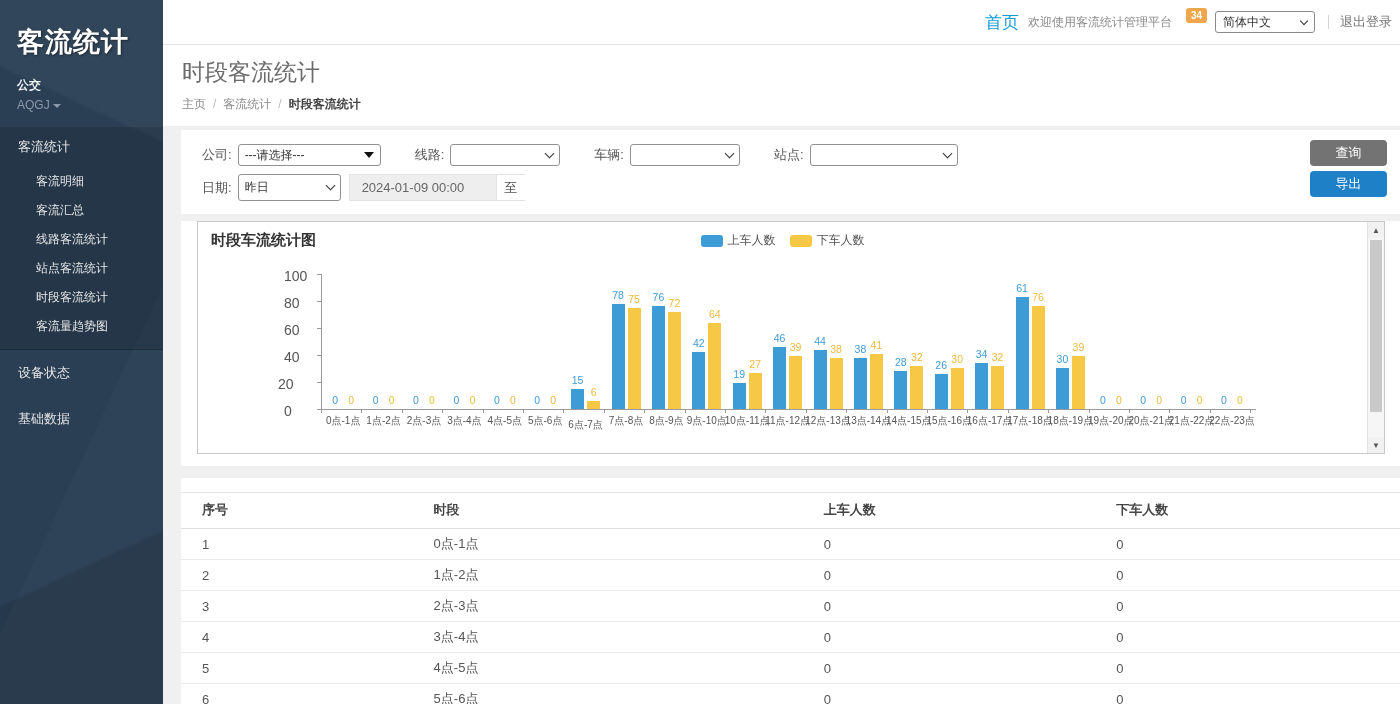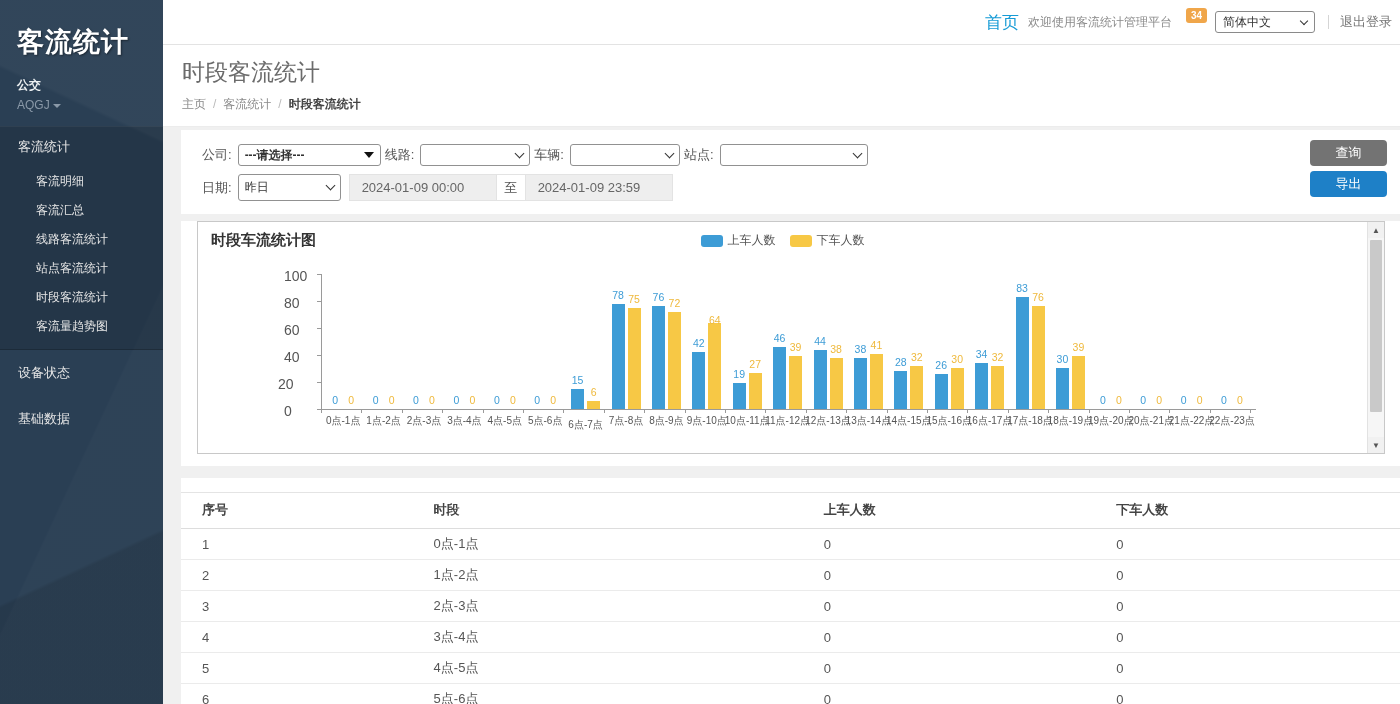--- a/index.html
+++ b/index.html
@@ -56,21 +56,21 @@
   .frow + .frow { margin-top:8px; }
   .flabel { font-size:13px; color:#555; margin-right:6px; white-space:nowrap; }
   .selbox { height:22px; border:1px solid #919191; border-radius:3px; background:#fff;
     display:flex; align-items:center; justify-content:space-between; padding:0 6px;
     font-size:12px; color:#333; cursor:pointer; }
   .selbox .chev { width:7px; height:7px; border-right:1.5px solid #333; border-bottom:1.5px solid #333;
     transform:rotate(45deg); margin-top:-4px; flex:0 0 auto; }
   .selbox .tri { width:0; height:0; border-left:5px solid transparent; border-right:5px solid transparent;
     border-top:6px solid #111; flex:0 0 auto; }
   .w143{width:143px;} .w110{width:110px;} .w148{width:148px;} .w103{width:103px;}
-  .mr { margin-right:4px;font-weight:bold; }
+  .mr { margin-right:34px; }
   .date-input { width:148px; height:27px; background:#EEEEEE; border:1px solid #E3E3E3;
     font-size:13px; color:#666; display:flex; align-items:center; padding-left:12px; }
   .to-cell { width:28px; height:27px; background:#fff; border-top:1px solid #E3E3E3;
     border-bottom:1px solid #E3E3E3; display:flex; align-items:center; justify-content:center;
     font-size:13px; color:#555; }
   .btn-col { position:absolute; right:13px; top:10px; display:flex; flex-direction:column; }
   .btn { width:77px; height:26px; border:none; border-radius:4px; color:#fff; font-size:13px;
     cursor:pointer; font-family:inherit; }
   .btn-query { background:#737373; margin-bottom:5px; }
   .btn-export { background:#1E80C7; }
@@ -175,21 +175,20 @@
       </div>
     </div>
     <div class="frow">
       <span class="flabel">日期:</span>
       <div class="selbox w103" style="height:27px;">
         <span>昨日</span>
           <span class="chev"></span>
       </div>
       <div class="date-input" style="margin-left:8px;">2024-01-09 00:00</div>
       <div class="to-cell">至</div>
-      <div class="date-input">2024-01-09 23:59</div>
     </div>
     <div class="btn-col">
       <button class="btn btn-query">查询</button>
       <button class="btn btn-export">导出</button>
     </div>
   </div>
 
   <div class="panel chart-panel">
     <div class="chart-box">
       <div class="chart-title">时段车流统计图</div>
@@ -258,21 +257,21 @@
           <div class="xtick-label" style="left: 444.4px; top: 192px; width: 48px;">8点-9点</div>
           <div class="bar" style="left: 453.9px; top: 84px; width: 13px; height: 103px; background: rgb(61, 156, 214);"></div>
           <div class="bar-label" style="left: 447.4px; top: 69px; color: rgb(61, 156, 214);">76</div>
           <div class="bar" style="left: 469.9px; top: 90px; width: 13px; height: 97px; background: rgb(247, 200, 69);"></div>
           <div class="bar-label" style="left: 463.4px; top: 75px; color: rgb(239, 185, 60);">72</div>
           <div class="axis-line" style="left: 486.6px; top: 187px; width: 1px; height: 4px;"></div>
           <div class="xtick-label" style="left: 484.8px; top: 192px; width: 48px;">9点-10点</div>
           <div class="bar" style="left: 494.3px; top: 130px; width: 13px; height: 57px; background: rgb(61, 156, 214);"></div>
           <div class="bar-label" style="left: 487.8px; top: 115px; color: rgb(61, 156, 214);">42</div>
           <div class="bar" style="left: 510.3px; top: 101px; width: 13px; height: 86px; background: rgb(247, 200, 69);"></div>
-          <div class="bar-label" style="left: 503.8px; top: 92px; color: rgb(239, 185, 60);">64</div>
+          <div class="bar-label" style="left: 503.8px; top: 86px; color: rgb(239, 185, 60);">64</div>
           <div class="axis-line" style="left: 527px; top: 187px; width: 1px; height: 4px;"></div>
           <div class="xtick-label" style="left: 525.2px; top: 192px; width: 48px;">10点-11点</div>
           <div class="bar" style="left: 534.7px; top: 161px; width: 13px; height: 26px; background: rgb(61, 156, 214);"></div>
           <div class="bar-label" style="left: 528.2px; top: 146px; color: rgb(61, 156, 214);">19</div>
           <div class="bar" style="left: 550.7px; top: 151px; width: 13px; height: 36px; background: rgb(247, 200, 69);"></div>
           <div class="bar-label" style="left: 544.2px; top: 136px; color: rgb(239, 185, 60);">27</div>
           <div class="axis-line" style="left: 567.4px; top: 187px; width: 1px; height: 4px;"></div>
           <div class="xtick-label" style="left: 565.6px; top: 192px; width: 48px;">11点-12点</div>
           <div class="bar" style="left: 575.1px; top: 125px; width: 13px; height: 62px; background: rgb(61, 156, 214);"></div>
           <div class="bar-label" style="left: 568.6px; top: 110px; color: rgb(61, 156, 214);">46</div>
@@ -304,21 +303,21 @@
           <div class="bar-label" style="left: 746.2px; top: 131px; color: rgb(239, 185, 60);">30</div>
           <div class="axis-line" style="left: 769.4px; top: 187px; width: 1px; height: 4px;"></div>
           <div class="xtick-label" style="left: 767.6px; top: 192px; width: 48px;">16点-17点</div>
           <div class="bar" style="left: 777.1px; top: 141px; width: 13px; height: 46px; background: rgb(61, 156, 214);"></div>
           <div class="bar-label" style="left: 770.6px; top: 126px; color: rgb(61, 156, 214);">34</div>
           <div class="bar" style="left: 793.1px; top: 144px; width: 13px; height: 43px; background: rgb(247, 200, 69);"></div>
           <div class="bar-label" style="left: 786.6px; top: 129px; color: rgb(239, 185, 60);">32</div>
           <div class="axis-line" style="left: 809.8px; top: 187px; width: 1px; height: 4px;"></div>
           <div class="xtick-label" style="left: 808px; top: 192px; width: 48px;">17点-18点</div>
           <div class="bar" style="left: 817.5px; top: 75px; width: 13px; height: 112px; background: rgb(61, 156, 214);"></div>
-          <div class="bar-label" style="left: 811px; top: 60px; color: rgb(61, 156, 214);">83</div>
+          <div class="bar-label" style="left: 811px; top: 60px; color: rgb(61, 156, 214);">61</div>
           <div class="bar" style="left: 833.5px; top: 84px; width: 13px; height: 103px; background: rgb(247, 200, 69);"></div>
           <div class="bar-label" style="left: 827px; top: 69px; color: rgb(239, 185, 60);">76</div>
           <div class="axis-line" style="left: 850.2px; top: 187px; width: 1px; height: 4px;"></div>
           <div class="xtick-label" style="left: 848.4px; top: 192px; width: 48px;">18点-19点</div>
           <div class="bar" style="left: 857.9px; top: 146px; width: 13px; height: 41px; background: rgb(61, 156, 214);"></div>
           <div class="bar-label" style="left: 851.4px; top: 131px; color: rgb(61, 156, 214);">30</div>
           <div class="bar" style="left: 873.9px; top: 134px; width: 13px; height: 53px; background: rgb(247, 200, 69);"></div>
           <div class="bar-label" style="left: 867.4px; top: 119px; color: rgb(239, 185, 60);">39</div>
           <div class="axis-line" style="left: 890.6px; top: 187px; width: 1px; height: 4px;"></div>
           <div class="xtick-label" style="left: 888.8px; top: 192px; width: 48px;">19点-20点</div>

